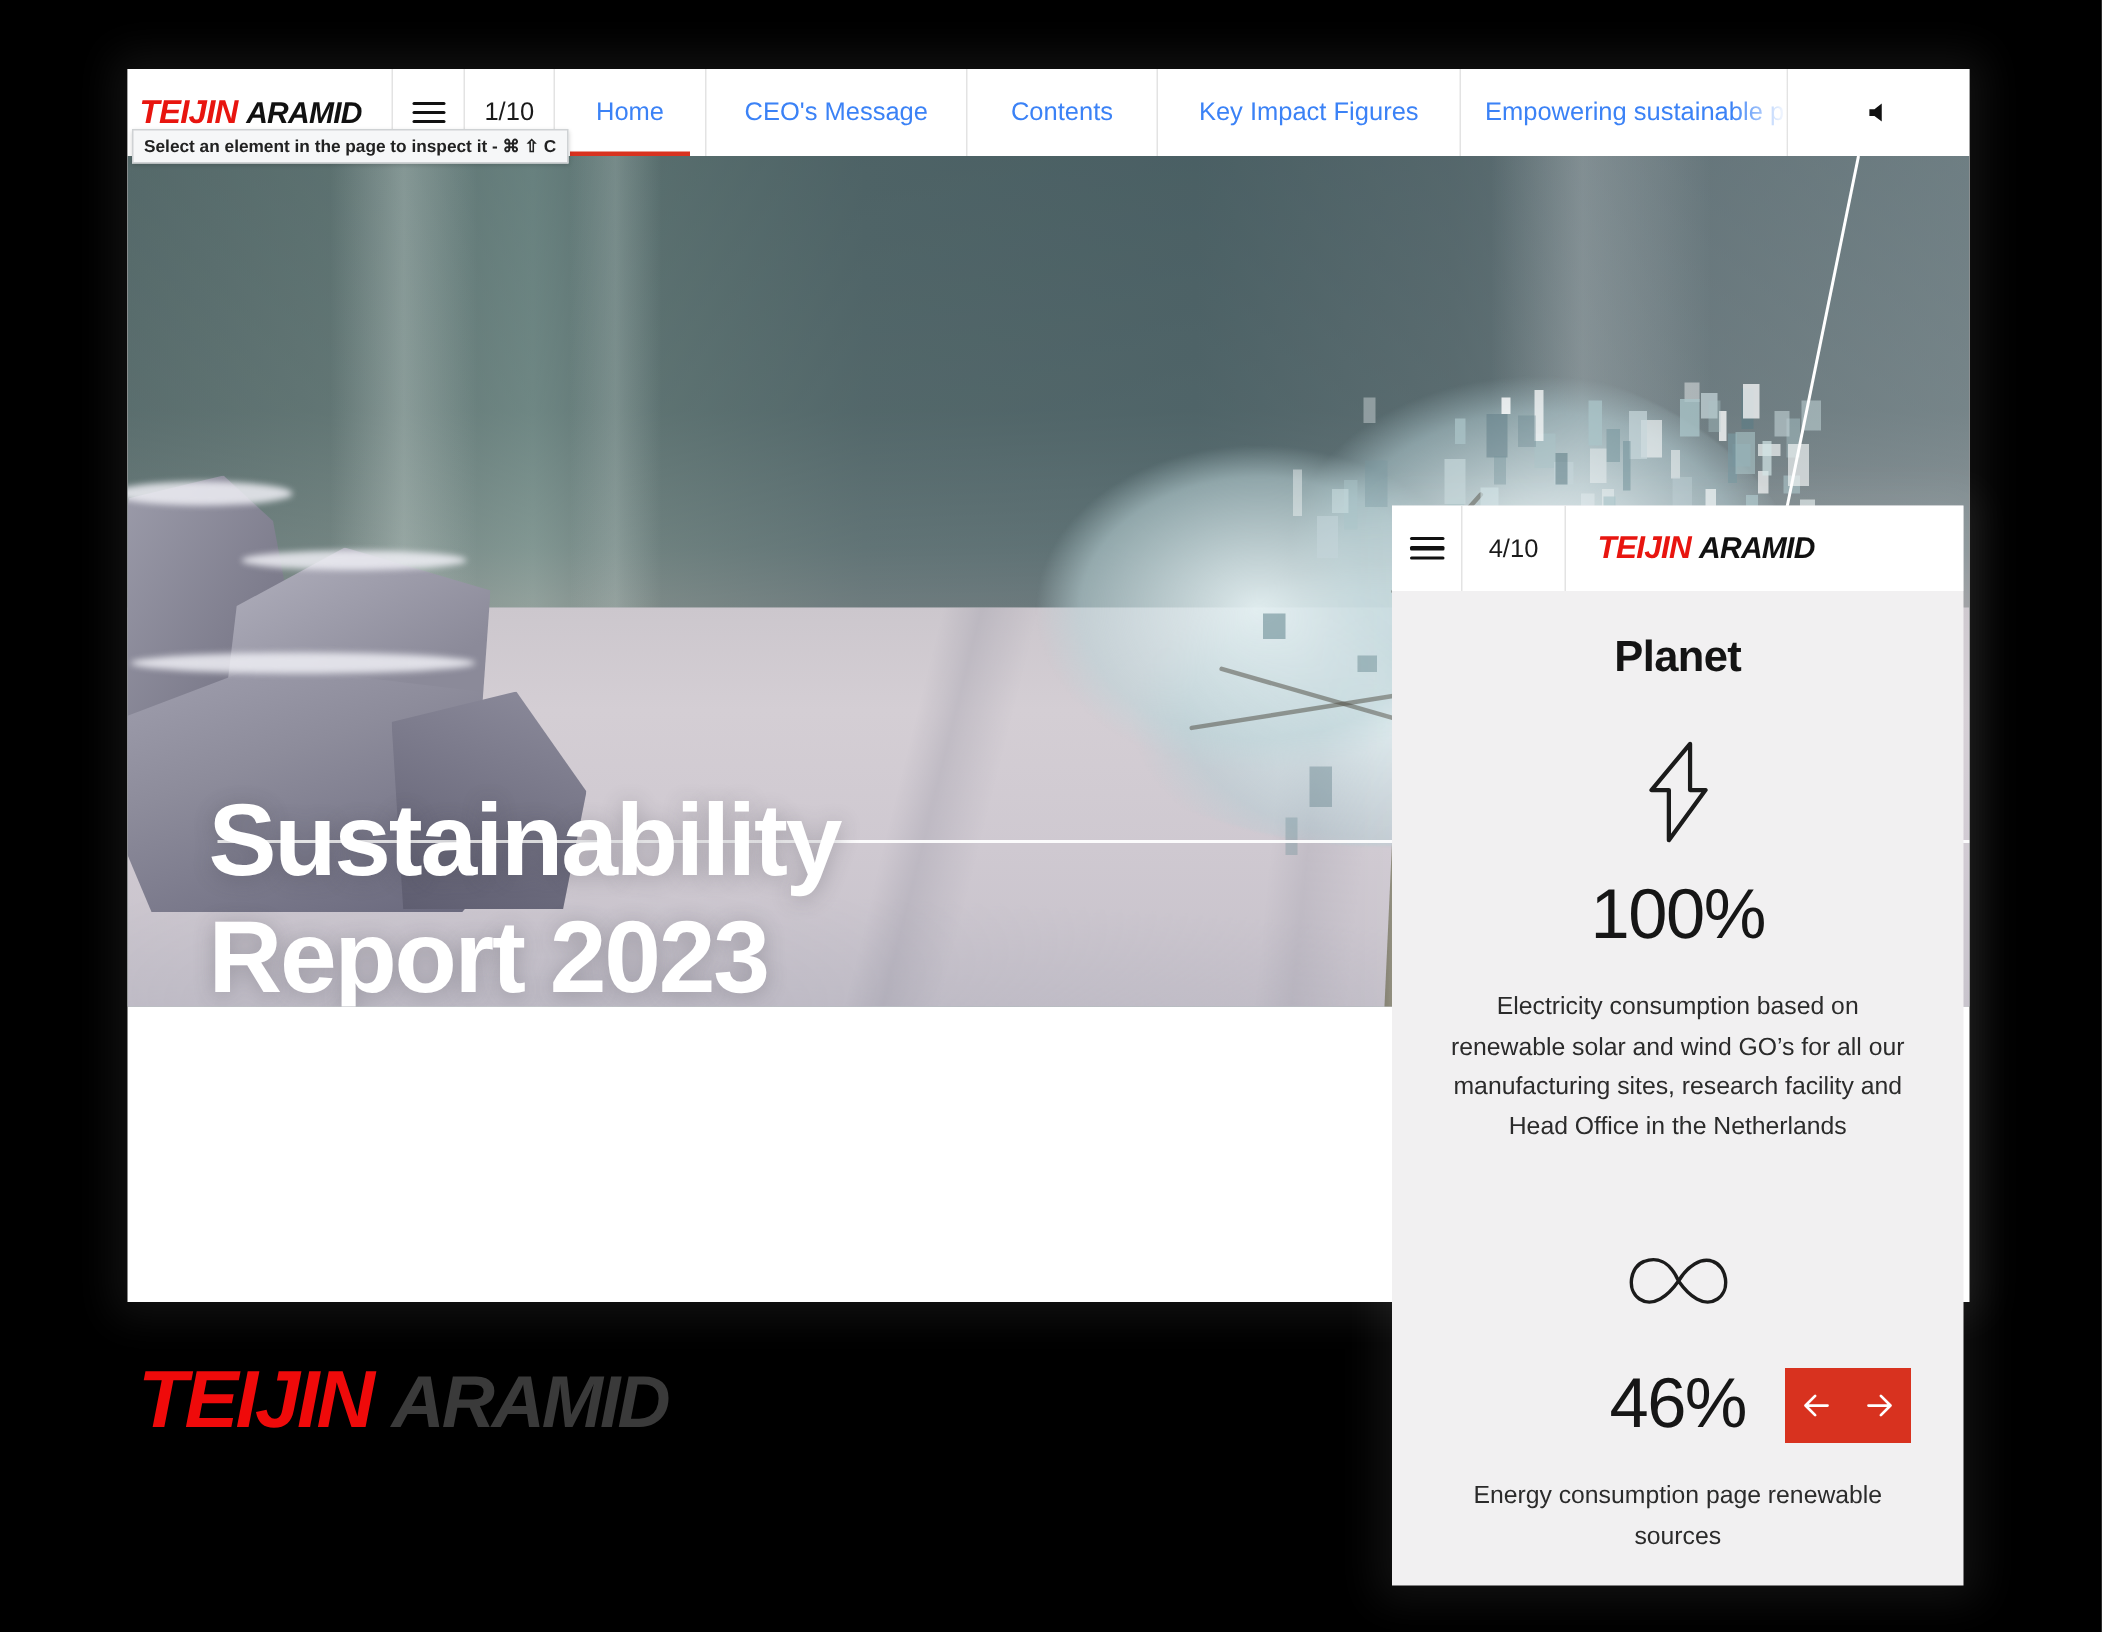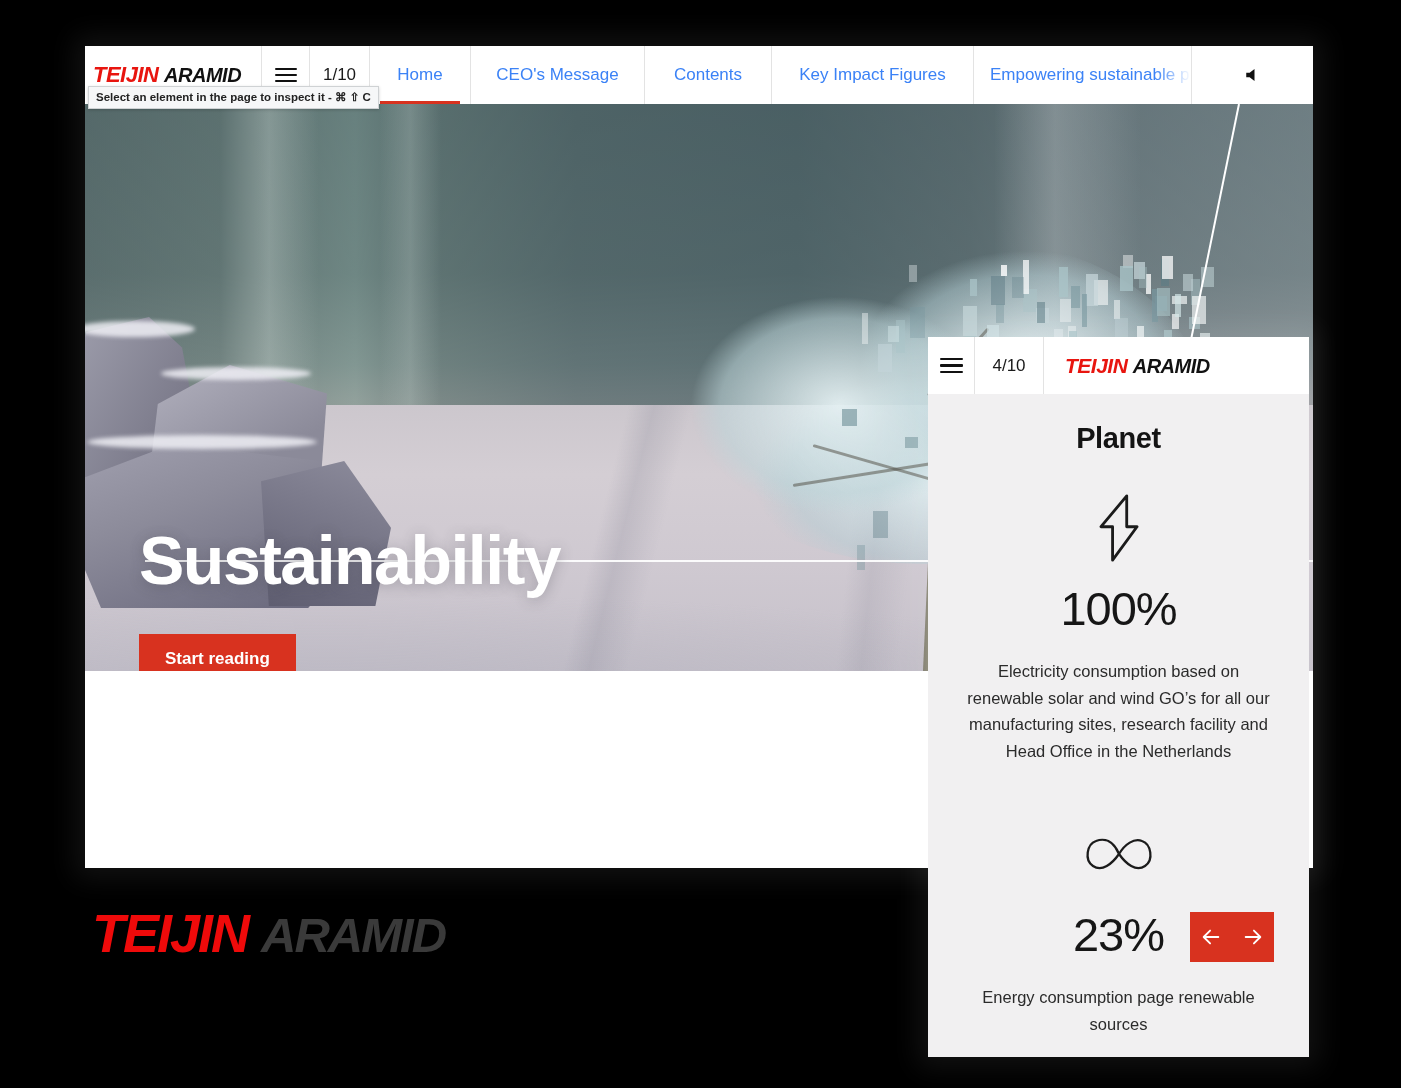--- a/index.html
+++ b/index.html
@@ -426,20 +426,21 @@
         <div class="snowtop s1"></div>
         <div class="snowtop s2"></div>
         <div class="snowtop s3"></div>
       </div>
 
       <div class="rule"></div>
 
       <div class="hero-copy">
         <div class="hero-title">
           <div>Sustainability</div>
+          <div>Report 2023</div>
         </div>
         <button class="start-btn">Start reading</button>
       </div>
     </div>
   </div>
 
   <div class="connector"></div>
 
   <div class="mobile-window">
 
@@ -471,21 +472,21 @@
         <div class="desc">Electricity consumption based on renewable solar and wind GO’s for all our manufacturing sites, research facility and Head Office in the Netherlands</div>
       </div>
 
       <div class="stat stat2">
         <div class="ico">
           <svg width="78" height="44" viewBox="0 0 78 44">
             <path d="M39 22 C33 8 24 6 16 9 C7 12 4 28 13 34 C22 40 32 32 39 22
                      C45 12 54 6 62 9 C71 12 74 28 65 34 C56 40 46 32 39 22 Z" fill="none" stroke="#1b1b1b" stroke-width="2.3" stroke-linejoin="round"></path>
           </svg>
         </div>
-        <div class="num">23%</div>
+        <div class="num">46%</div>
         <div class="desc">Energy consumption page renewable sources</div>
       </div>
 
     </div>
 
     <div class="m-nav-btns">
       <button>
         <svg viewBox="0 0 24 24">
           <path d="M20 12 H5 M11 5 L4 12 L11 19" fill="none" stroke="#fff" stroke-width="2" stroke-linecap="round" stroke-linejoin="round"></path>
         </svg>

